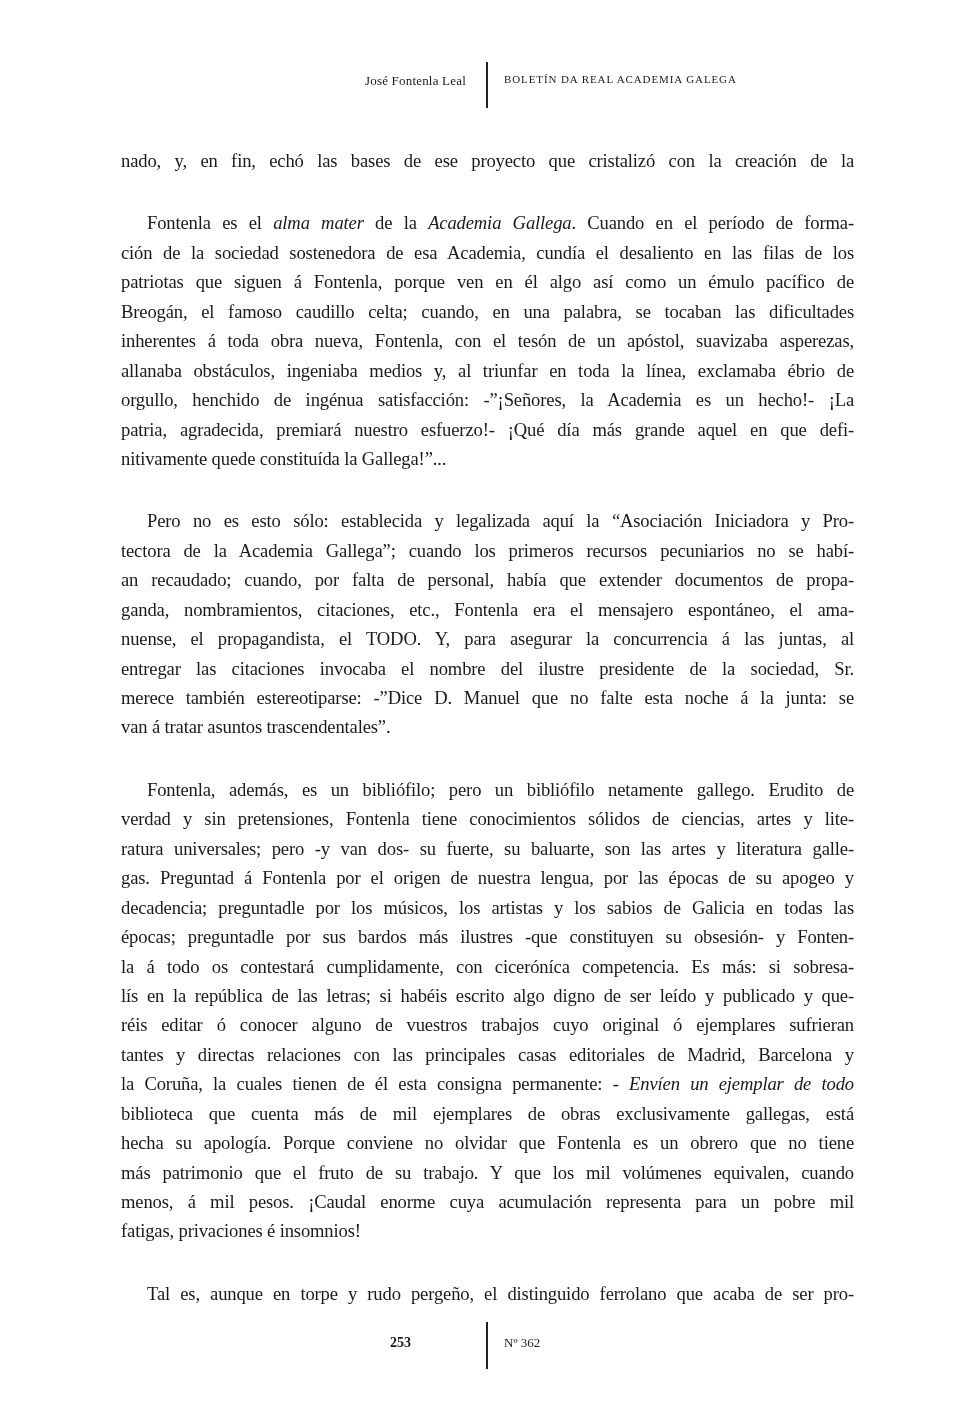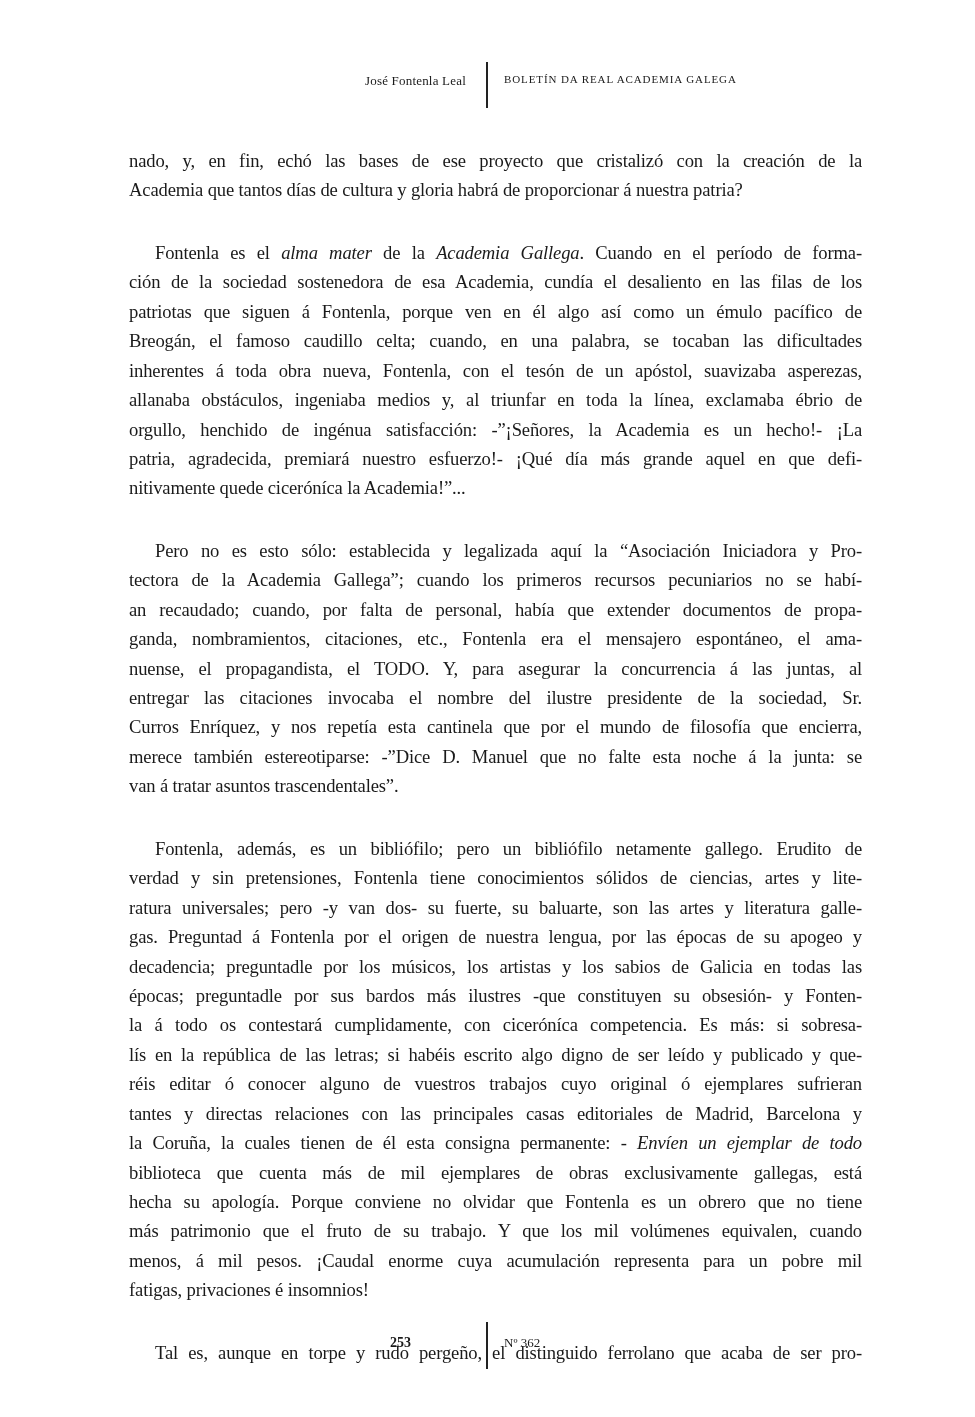--- a/index.html
+++ b/index.html
@@ -2,21 +2,21 @@
 <html><head>
 <meta charset="utf-8">
 <style>
   html, body { margin: 0; padding: 0; background: #ffffff; }
   body { width: 975px; height: 1417px; position: relative; overflow: hidden;
          font-family: "Liberation Serif", "DejaVu Serif", serif; color: #1a1a1a; }
   .header { position: absolute; top: 62px; left: 0; width: 969px; height: 46px; }
   .header .author { position: absolute; right: 503px; top: 11px; font-size: 13px; letter-spacing: 0.2px; white-space: nowrap; }
   .header .divider { position: absolute; left: 486px; top: 0; width: 1.5px; height: 46px; background: #222; }
   .header .journal { position: absolute; left: 504px; top: 11px; font-size: 11px; letter-spacing: 0.9px; white-space: nowrap; }
-  .body { position: absolute; left: 129px; top: 146px; width: 733px; }
+  .body { position: absolute; left: 121px; top: 146px; width: 733px; }
   .body p { margin: 0; font-size: 18.6px; line-height: 29.45px; text-align: justify; text-align-last: left; letter-spacing: -0.15px; }
   .line { display: block; text-align: justify; text-align-last: justify; white-space: nowrap; height: 29.45px; }
   .line.last { text-align-last: left; }
   .line.indent { text-indent: 26px; margin-top: 33px; }
   .body em { font-style: italic; }
   .footer { position: absolute; top: 1322px; left: 0; width: 916px; height: 47px; }
   .footer .page-num { position: absolute; right: 505px; top: 13px; font-size: 14px; font-weight: bold; }
   .footer .divider { position: absolute; left: 486px; top: 0; width: 1.5px; height: 47px; background: #222; }
   .footer .issue { position: absolute; left: 504px; top: 13px; font-size: 13px; }
 </style>
@@ -25,41 +25,39 @@
 
 <div class="header">
   <span class="author">José Fontenla Leal</span>
   <div class="divider"></div>
   <span class="journal">BOLETÍN DA REAL ACADEMIA GALEGA</span>
 </div>
 
 <div class="body" id="body-text">
     <p>
       <span class="line">nado, y, en fin, echó las bases de ese proyecto que cristalizó con la creación de la</span>
-      <span class="line last">Academia que tantos días de cultura y gloria habrá de proporcionar á nuestra patria?</span>
     </p>
     <p>
       <span class="line indent">Fontenla es el <em>alma mater</em> de la <em>Academia Gallega</em>. Cuando en el período de forma-</span>
       <span class="line">ción de la sociedad sostenedora de esa Academia, cundía el desaliento en las filas de los</span>
       <span class="line">patriotas que siguen á Fontenla, porque ven en él algo así como un émulo pacífico de</span>
       <span class="line">Breogán, el famoso caudillo celta; cuando, en una palabra, se tocaban las dificultades</span>
       <span class="line">inherentes á toda obra nueva, Fontenla, con el tesón de un apóstol, suavizaba asperezas,</span>
       <span class="line">allanaba obstáculos, ingeniaba medios y, al triunfar en toda la línea, exclamaba ébrio de</span>
       <span class="line">orgullo, henchido de ingénua satisfacción: -”¡Señores, la Academia es un hecho!- ¡La</span>
       <span class="line">patria, agradecida, premiará nuestro esfuerzo!- ¡Qué día más grande aquel en que defi-</span>
-      <span class="line last">nitivamente quede ciceróníca la Academia!”...</span>
+      <span class="line last">nitivamente quede constituída la Gallega!”...</span>
     </p>
     <p>
       <span class="line indent">Pero no es esto sólo: establecida y legalizada aquí la “Asociación Iniciadora y Pro-</span>
       <span class="line">tectora de la Academia Gallega”; cuando los primeros recursos pecuniarios no se habí-</span>
       <span class="line">an recaudado; cuando, por falta de personal, había que extender documentos de propa-</span>
       <span class="line">ganda, nombramientos, citaciones, etc., Fontenla era el mensajero espontáneo, el ama-</span>
       <span class="line">nuense, el propagandista, el TODO. Y, para asegurar la concurrencia á las juntas, al</span>
       <span class="line">entregar las citaciones invocaba el nombre del ilustre presidente de la sociedad, Sr.</span>
-      <span class="line">Curros Enríquez, y nos repetía esta cantinela que por el mundo de filosofía que encierra,</span>
       <span class="line">merece también estereotiparse: -”Dice D. Manuel que no falte esta noche á la junta: se</span>
       <span class="line last">van á tratar asuntos trascendentales”.</span>
     </p>
     <p>
       <span class="line indent">Fontenla, además, es un bibliófilo; pero un bibliófilo netamente gallego. Erudito de</span>
       <span class="line">verdad y sin pretensiones, Fontenla tiene conocimientos sólidos de ciencias, artes y lite-</span>
       <span class="line">ratura universales; pero -y van dos- su fuerte, su baluarte, son las artes y literatura galle-</span>
       <span class="line">gas. Preguntad á Fontenla por el origen de nuestra lengua, por las épocas de su apogeo y</span>
       <span class="line">decadencia; preguntadle por los músicos, los artistas y los sabios de Galicia en todas las</span>
       <span class="line">épocas; preguntadle por sus bardos más ilustres -que constituyen su obsesión- y Fonten-</span>

